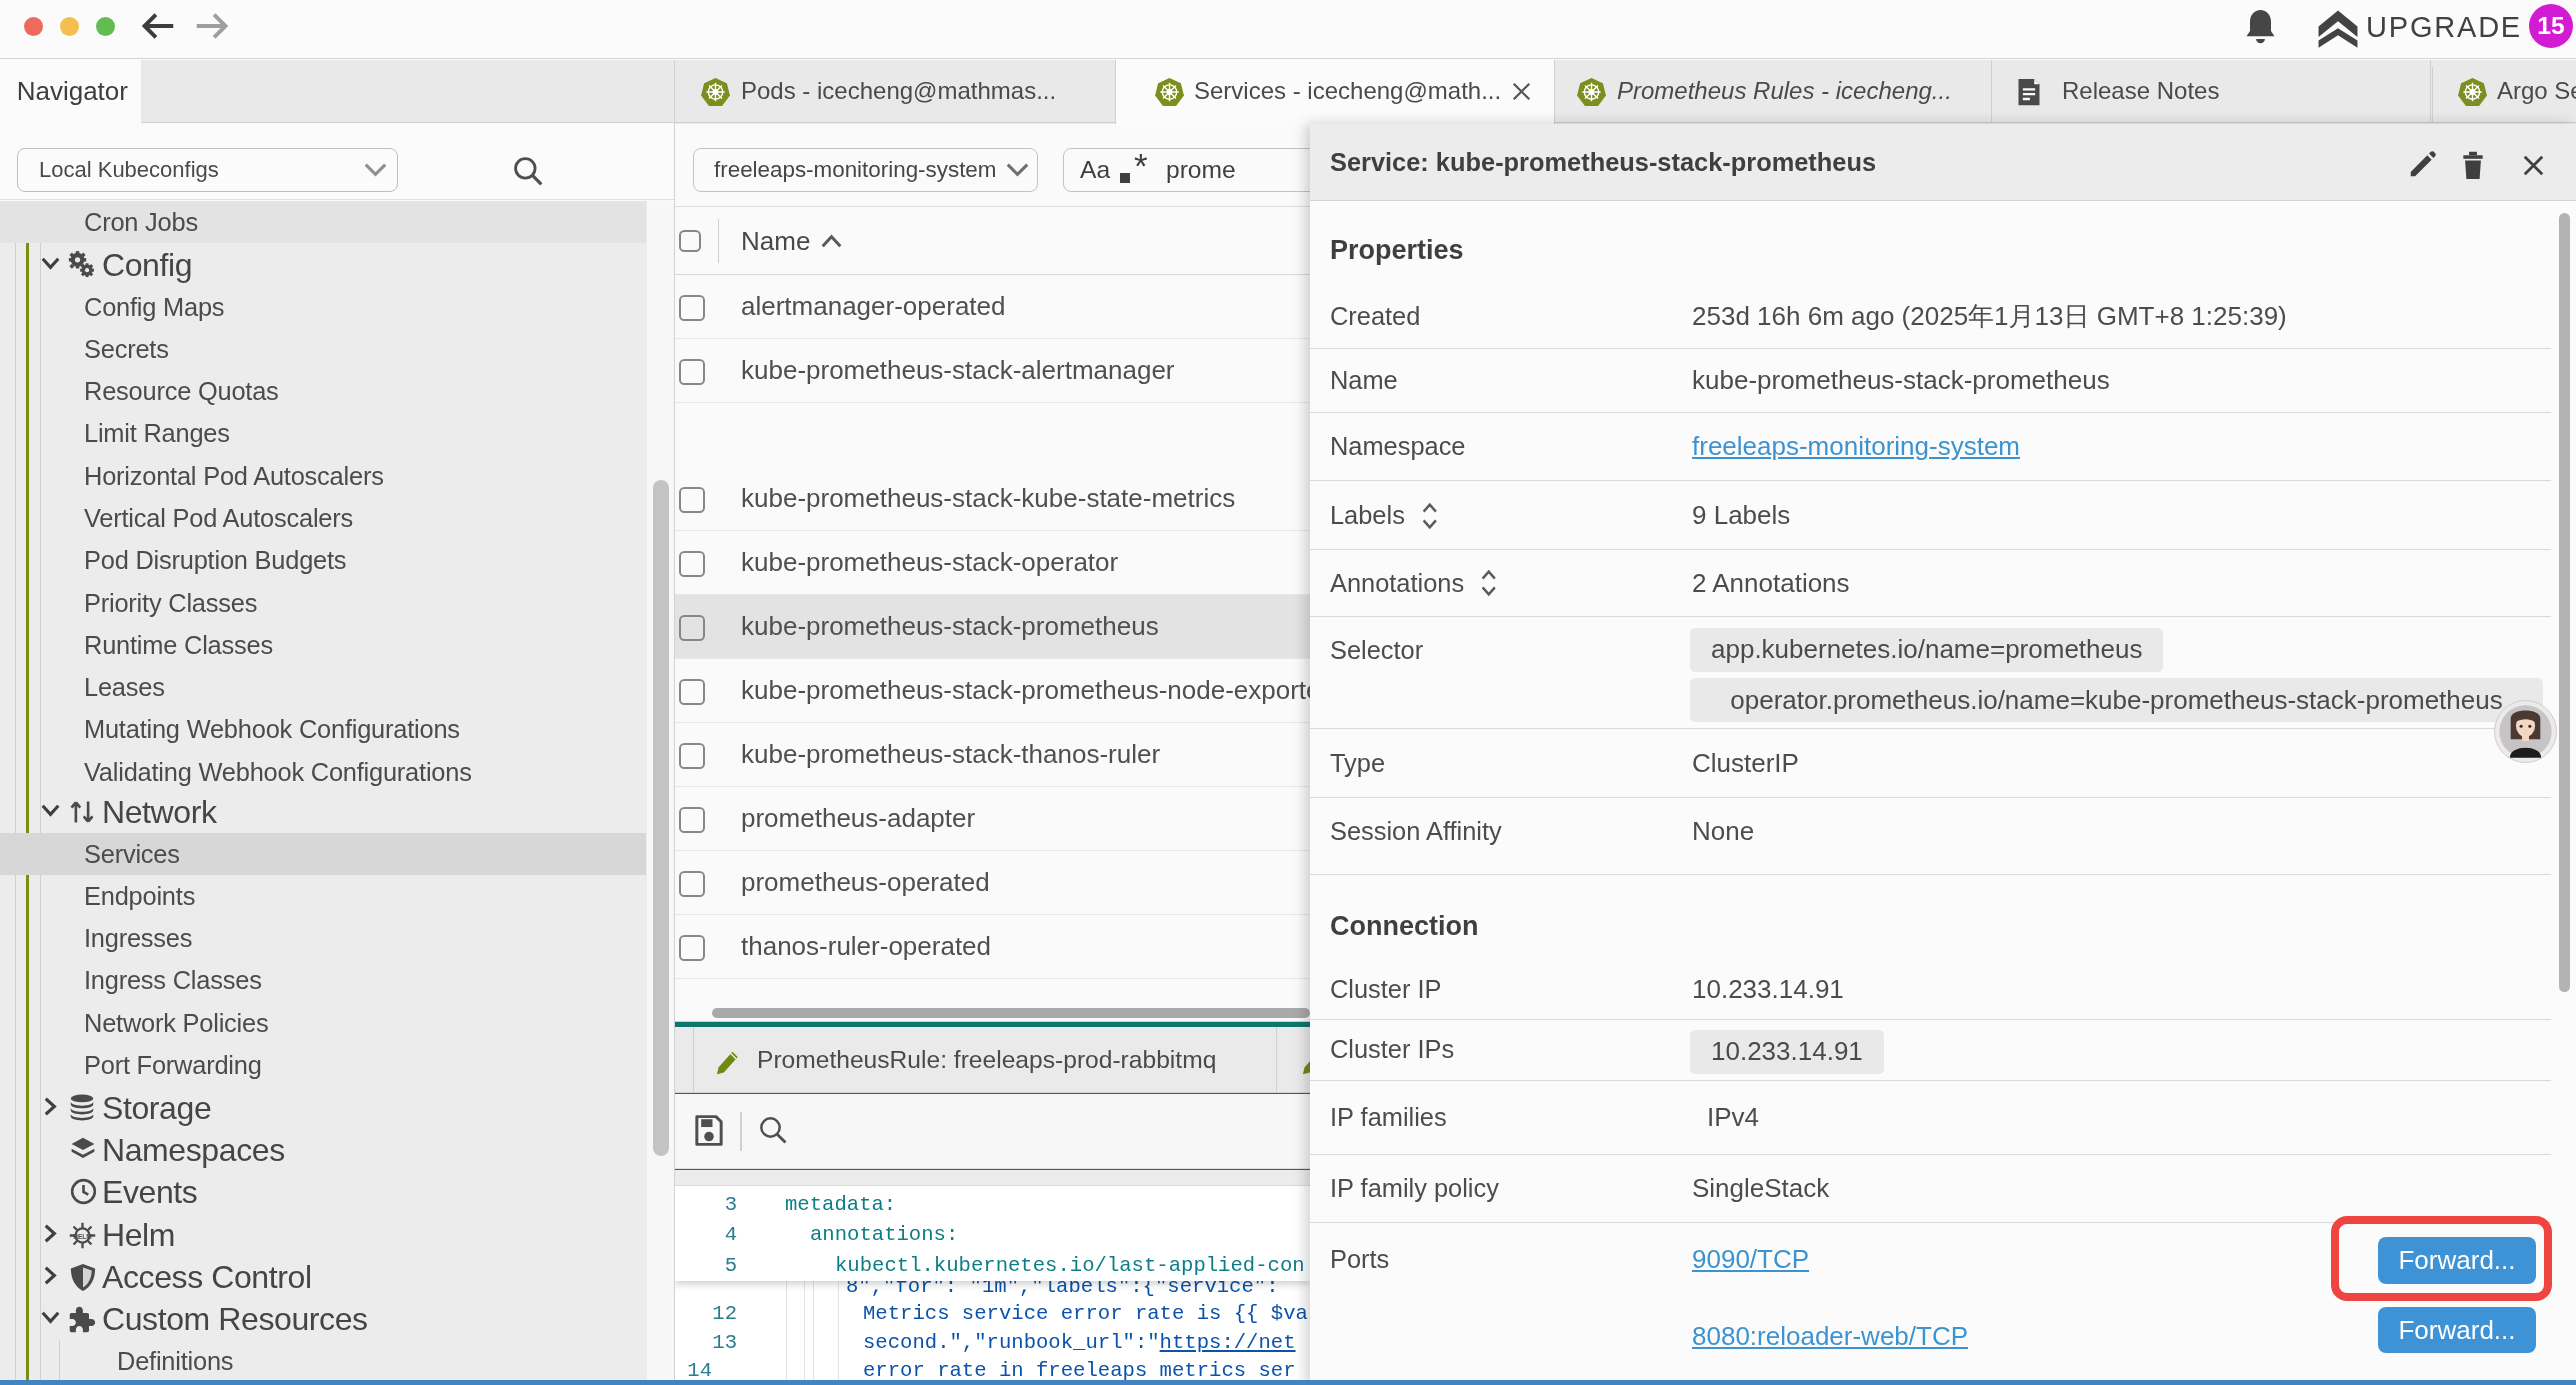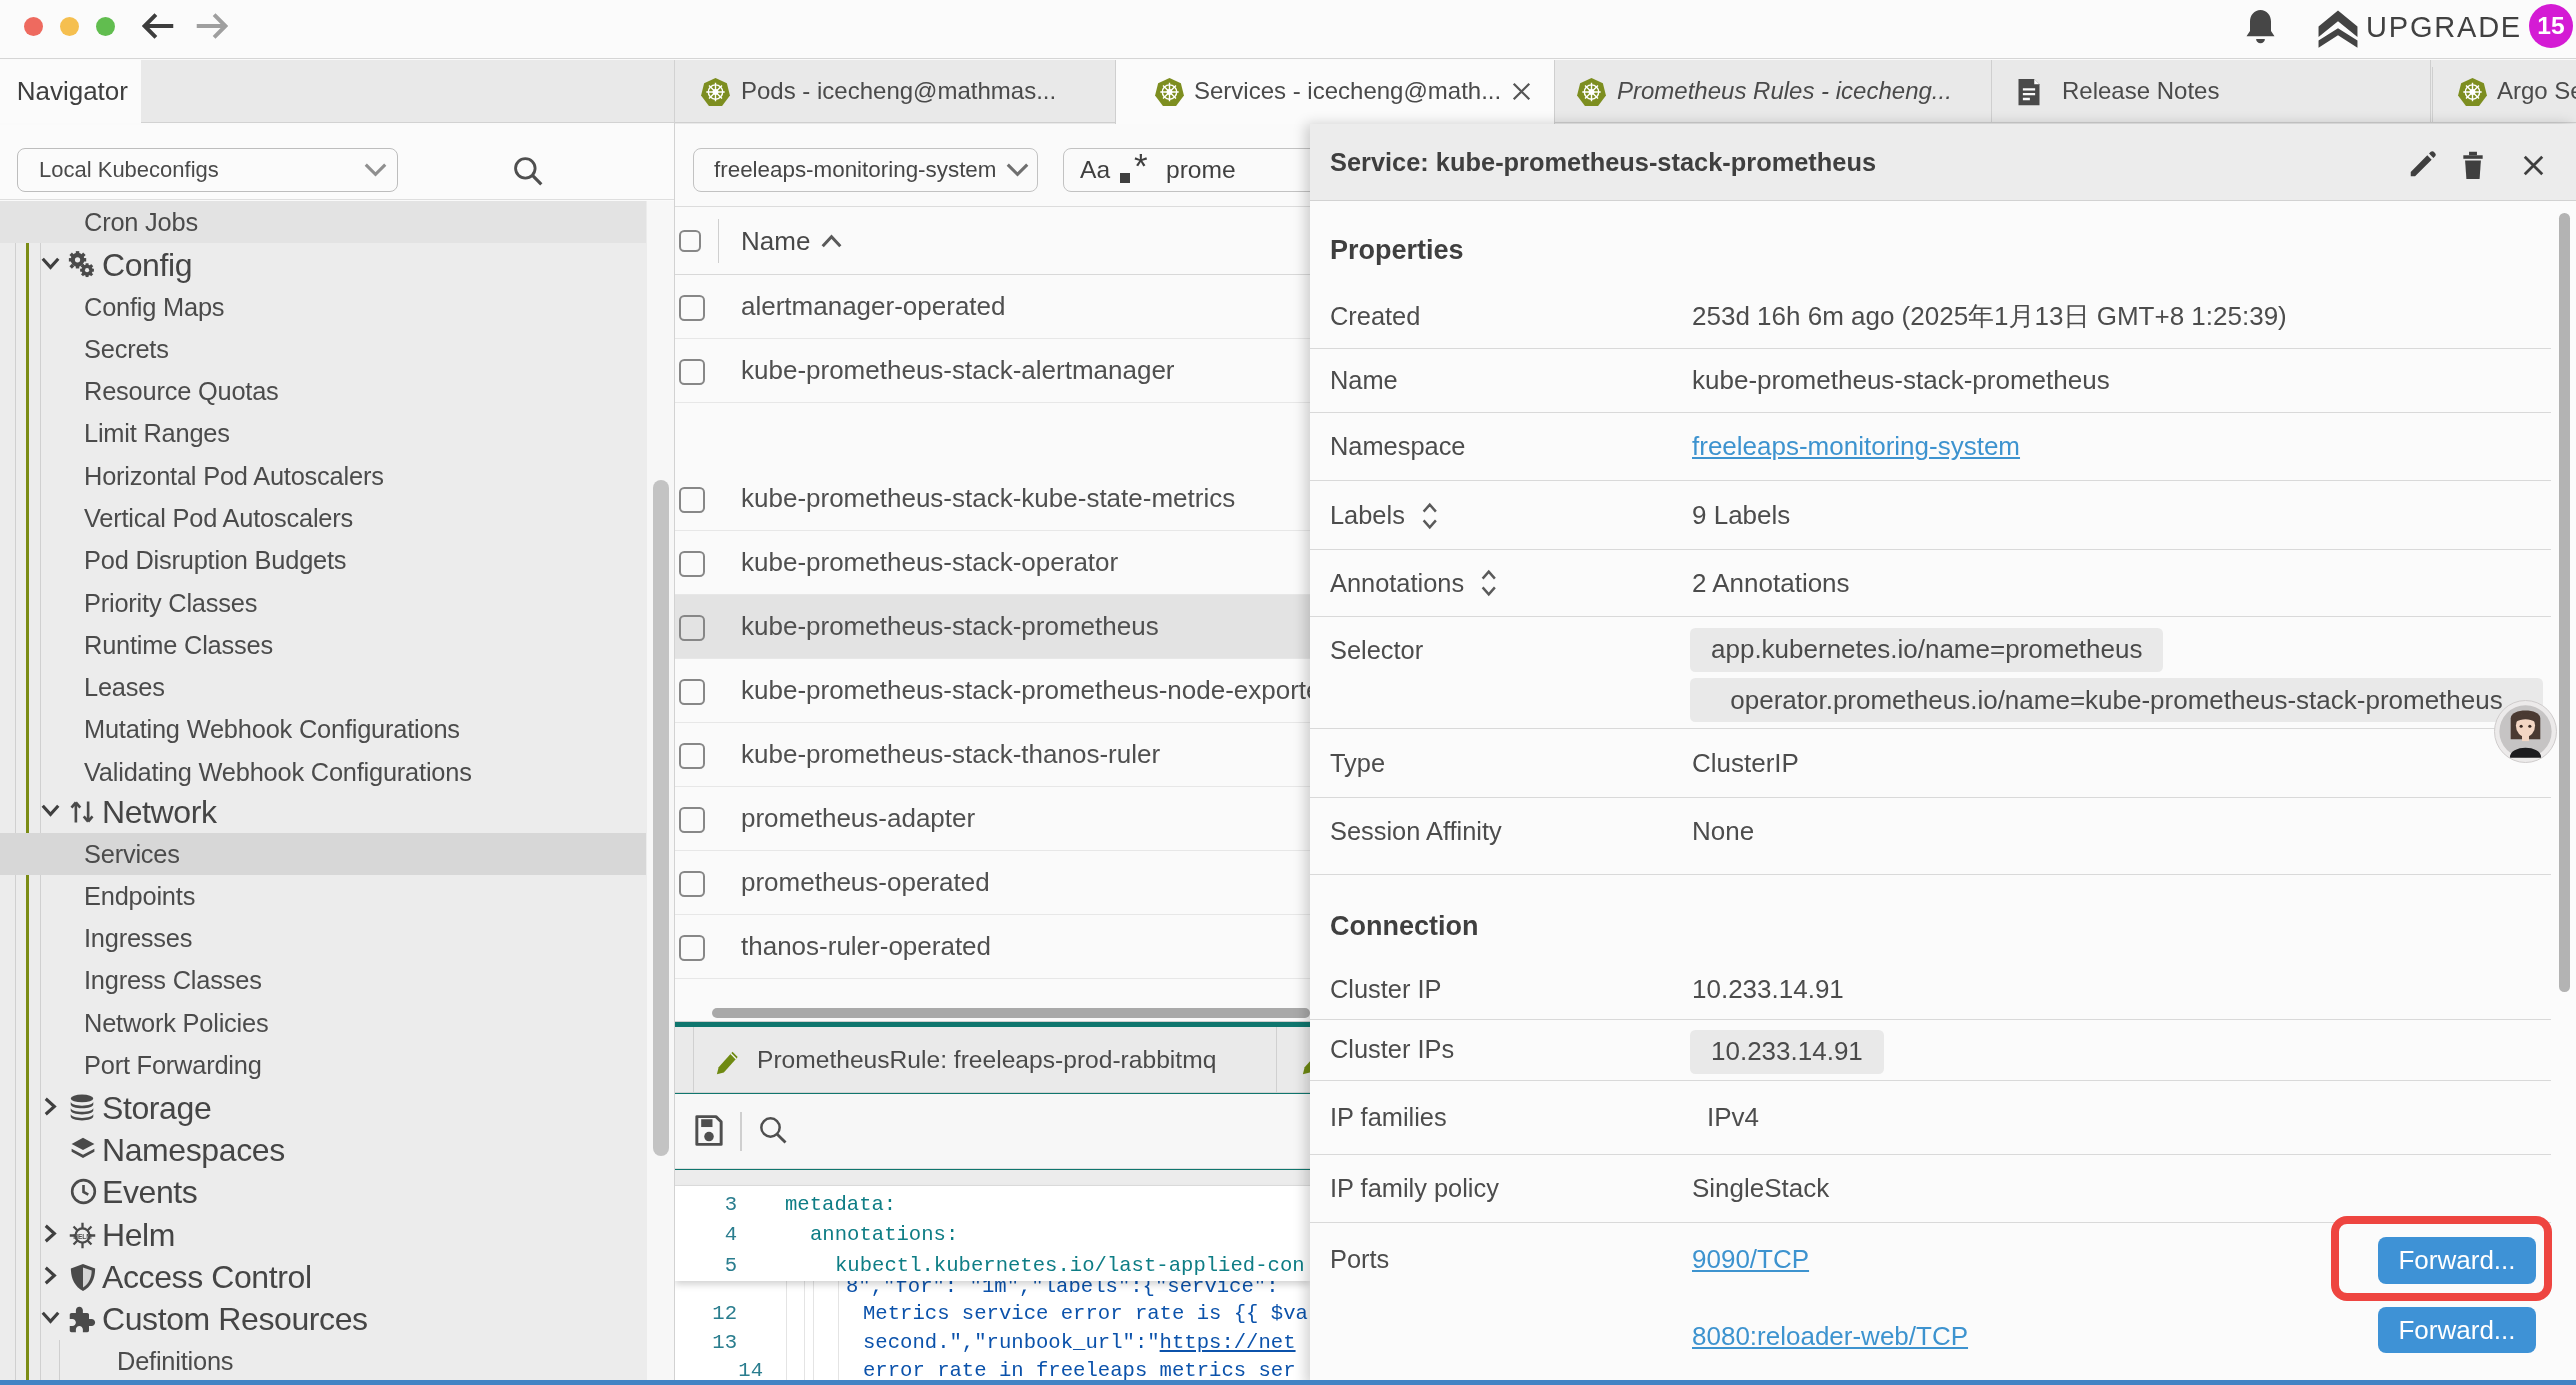--- a/index.html
+++ b/index.html
@@ -338,21 +338,21 @@
     <div class="ab" style="left:111px;top:95px;width:0.9px;height:105px;background:#e4e4e4;"></div>
     <div class="ab" style="left:129px;top:95px;width:0.9px;height:105px;background:#e4e4e4;"></div>
     <div class="ab" style="left:138px;top:95px;width:0.9px;height:105px;background:#e4e4e4;"></div>
     <div class="ab" style="left:163px;top:95px;width:0.9px;height:105px;background:#e4e4e4;"></div>
     <div class="mono ab" style="right:573px;top:68px;color:#2a7d8e;text-align:center;">11</div>
     <div class="mono ab" style="left:171px;top:86px;color:#0b52ab;">8","for": "1m","labels":{"service":</div>
     <div class="mono ab" style="right:573px;top:113px;color:#2a7d8e;">12</div>
     <div class="mono ab" style="left:188px;top:113px;color:#0b52ab;">Metrics service error rate is {{ $va</div>
     <div class="mono ab" style="right:573px;top:142px;color:#2a7d8e;">13</div>
     <div class="mono ab" style="left:188px;top:142px;color:#0b52ab;">second.","runbook_url":"<span style="text-decoration:underline;">https://net</span></div>
-    <div class="mono ab" style="right:547px;top:170px;color:#2a7d8e;">14</div>
+    <div class="mono ab" style="right:598px;top:170px;color:#2a7d8e;">14</div>
     <div class="mono ab" style="left:188px;top:170px;color:#0b52ab;">error rate in freeleaps metrics ser</div>
 
     <div class="ab" style="left:0;top:0;width:635px;height:95px;background:#fff;box-shadow:0 3.5px 7px rgba(0,0,0,0.18);">
       <div class="mono ab" style="right:573px;top:4.4px;color:#2a7d8e;">3</div>
       <div class="mono ab" style="left:110px;top:4.4px;color:#0e7d85;font-family:Liberation Mono, monospace;">metadata:</div>
       <div class="mono ab" style="right:573px;top:34px;color:#2a7d8e;">4</div>
       <div class="mono ab" style="left:135px;top:34px;color:#0e7d85;">annotations:</div>
       <div class="mono ab" style="right:573px;top:65px;color:#2a7d8e;">5</div>
       <div class="mono ab" style="left:160px;top:65px;color:#0e7d85;">kubectl.kubernetes.io/last-applied-con</div>
     </div>

